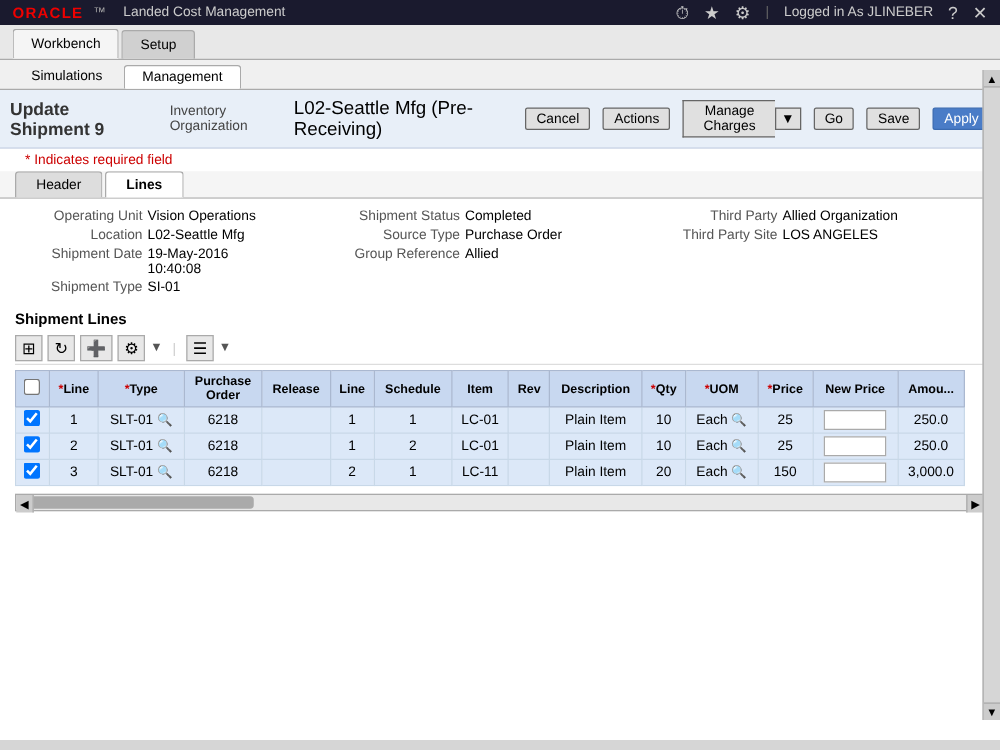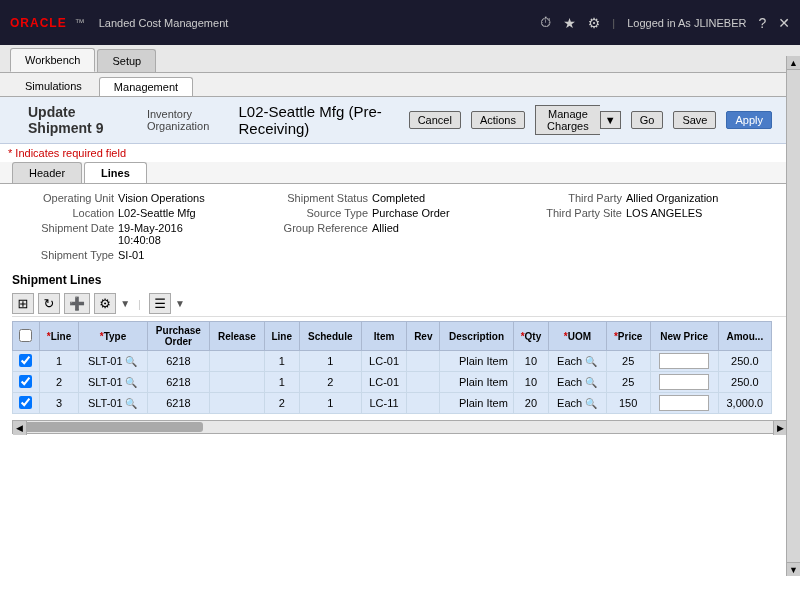--- a/index.html
+++ b/index.html
@@ -1,21 +1,21 @@
 <!DOCTYPE html>
 <html><head>
   <meta charset="utf-8">
   <style>
     * { box-sizing: border-box; margin: 0; padding: 0; }
     body { font-family: Arial, sans-serif; font-size: 11px; background: #d6d6d6; width: 800px; height: 600px; overflow: hidden; }
 
     
     #topbar {
       background: #1a1a2e;
-      height: 45px;
+      height: 20px;
       display: flex;
       align-items: center;
       padding: 0 10px;
       color: white;
       justify-content: space-between;
       gap: 41px;
     }
     #topbar-left { display: flex; align-items: center; gap: 4px; }
     #topbar-logo { color: #e00; font-weight: bold; font-size: 12px; letter-spacing: 1px; }
     #topbar-appname { color: #ccc; font-size: 11px; margin-left: 6px; }
@@ -77,21 +77,21 @@
       margin: 0;
       padding: 0;
       height: calc(600px - 28px - 28px - 24px);
       overflow: hidden;
     }
 
     
     #page-header {
       background: #e8eff8;
       border-bottom: 1px solid #c0cce0;
-      padding: 6px 28px;
+      padding: 6px 8px;
       display: flex;
       align-items: center;
       gap: 10px;
     }
     #page-title { font-size: 14px; font-weight: bold; color: #333; }
     #inv-org-label { font-size: 11px; color: #444; margin-left: 20px; }
     #inv-org-value { font-size: 15px; color: #000; margin-left: 4px; }
     .header-btn {
       padding: 2px 8px;
       border: 1px solid #666;
@@ -121,21 +121,21 @@
       padding: 2px 4px;
       border: 1px solid #666;
       background: #e0e0e0;
       font-size: 11px;
       cursor: pointer;
     }
     #header-spacer { flex: 1; }
 
     
     #required-notice {
-      padding: 3px 8px;
+      padding: 3px 20px;
       font-size: 11px;
       color: #c00;
       background: white;
     }
 
     
     #inner-tabbar {
       display: flex;
       border-bottom: 1px solid #aaa;
       padding: 0 12px;
@@ -206,21 +206,21 @@
       font-weight: bold;
       font-size: 10px;
       white-space: nowrap;
     }
     #data-table td {
       border: 1px solid #c8d8e8;
       padding: 2px 5px;
       background: #dce8f8;
       text-align: center;
     }
-    #data-table td.left { text-align: right; }
+    #data-table td.left { text-align: center; }
     .req-star { color: #c00; font-weight: bold; }
     .search-icon { font-size: 10px; color: #555; cursor: pointer; }
     input.cell-input {
       border: 1px solid #aaa;
       background: white;
       width: 50px;
       padding: 1px 3px;
       font-size: 11px;
     }
 

